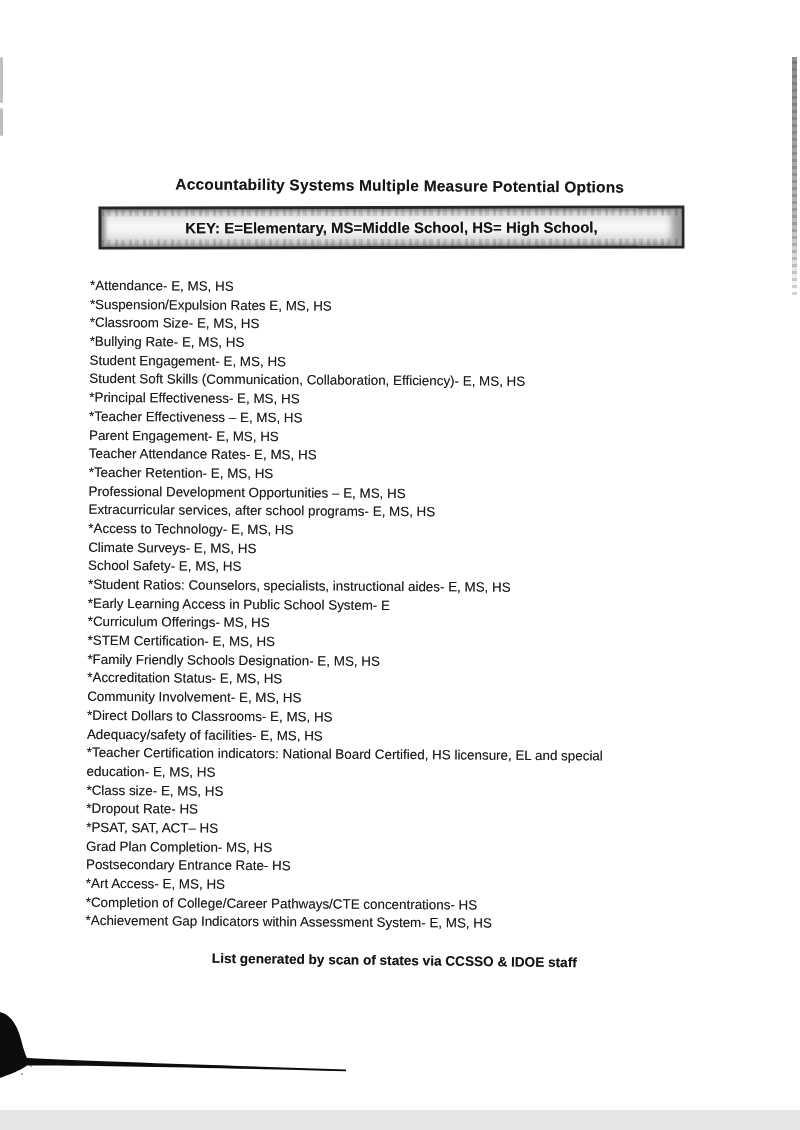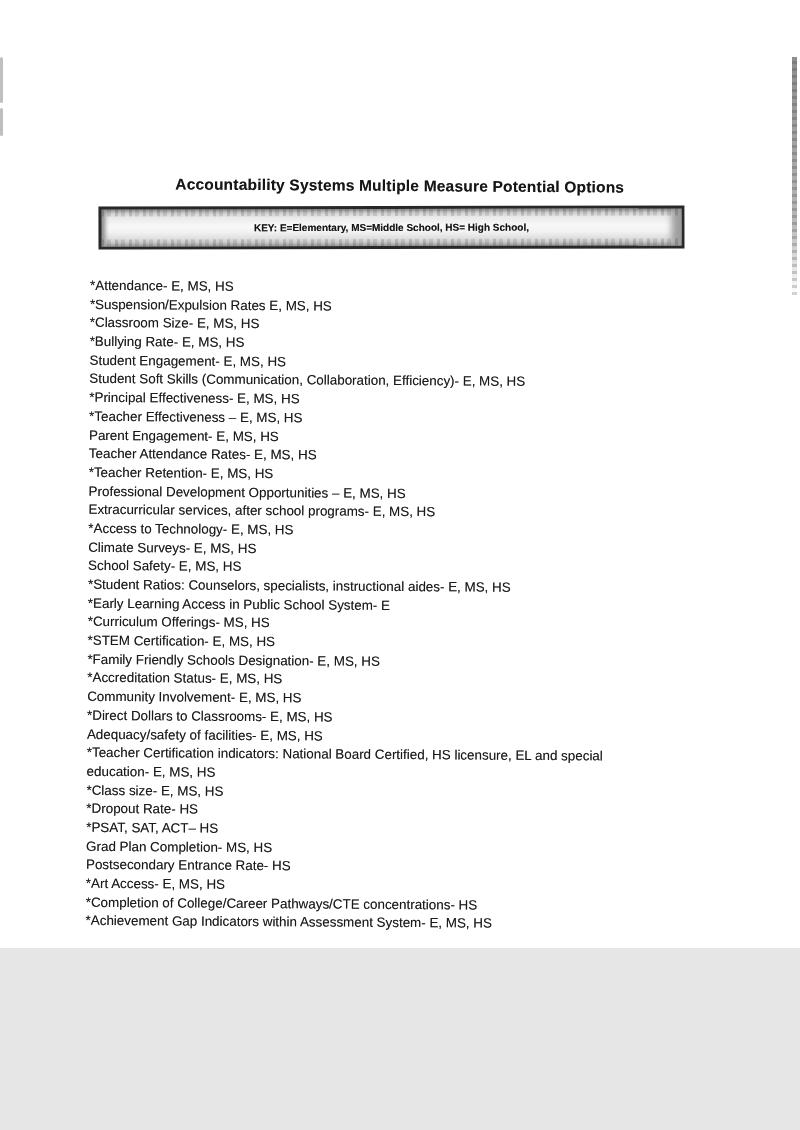--- a/index.html
+++ b/index.html
@@ -1,18 +1,18 @@
 <!DOCTYPE html>
 <html><head>
 <meta charset="utf-8">
 <style>
   html,body{margin:0;padding:0;background:#e6e6e6;}
   .page{
     position:relative;
-    width:800px;height:948px;
+    width:800px;height:1110px;
     background:#ffffff;
     overflow:hidden;
     font-family:"Liberation Sans", sans-serif;
     color:#1a1a1a;
   }
   .sheet{
     position:absolute;inset:0;
     transform:rotate(0.4deg);
     transform-origin:400px 150px;
     text-shadow:0 0 0.6px rgba(20,20,20,.5);
@@ -39,21 +39,21 @@
   }
   .keybox::before,.keybox::after{
     content:"";position:absolute;left:0;right:0;height:7px;
     background:repeating-linear-gradient(90deg,
       rgba(60,60,60,.22) 0 3px, rgba(170,170,170,.12) 3px 6px,
       rgba(90,90,90,.20) 6px 10px, rgba(200,200,200,.10) 10px 14px);
   }
   .keybox::before{top:0;}
   .keybox::after{bottom:0;}
   .keyline{
-    font-size:10px;font-weight:bold;line-height:15.5px;
+    font-size:15px;font-weight:bold;line-height:15.5px;
     color:#141414;position:relative;z-index:1;
   }
   .measures{
     position:absolute;left:91px;top:279px;width:680px;
     font-size:13.4px;line-height:18.7px;
     white-space:nowrap;
   }
   .measure-line{height:18.7px;}
   .footer-note{
     position:absolute;left:0;top:953px;width:800px;

